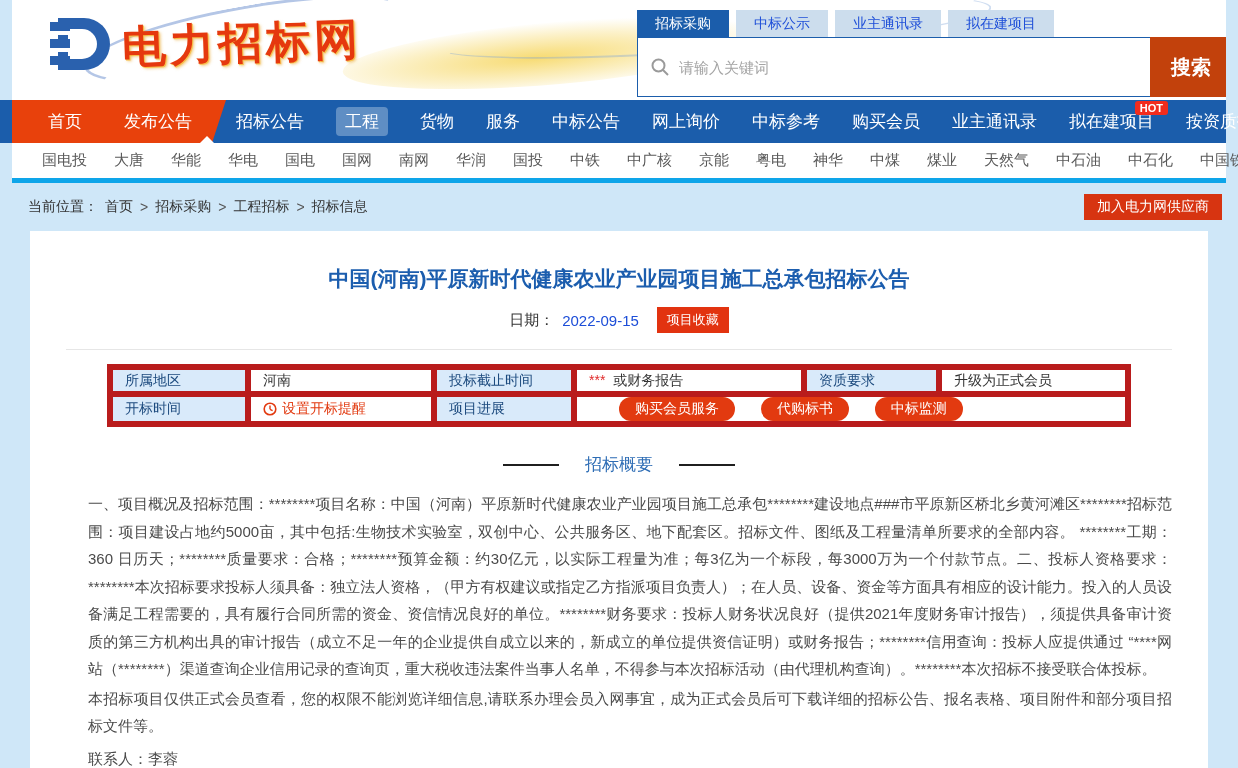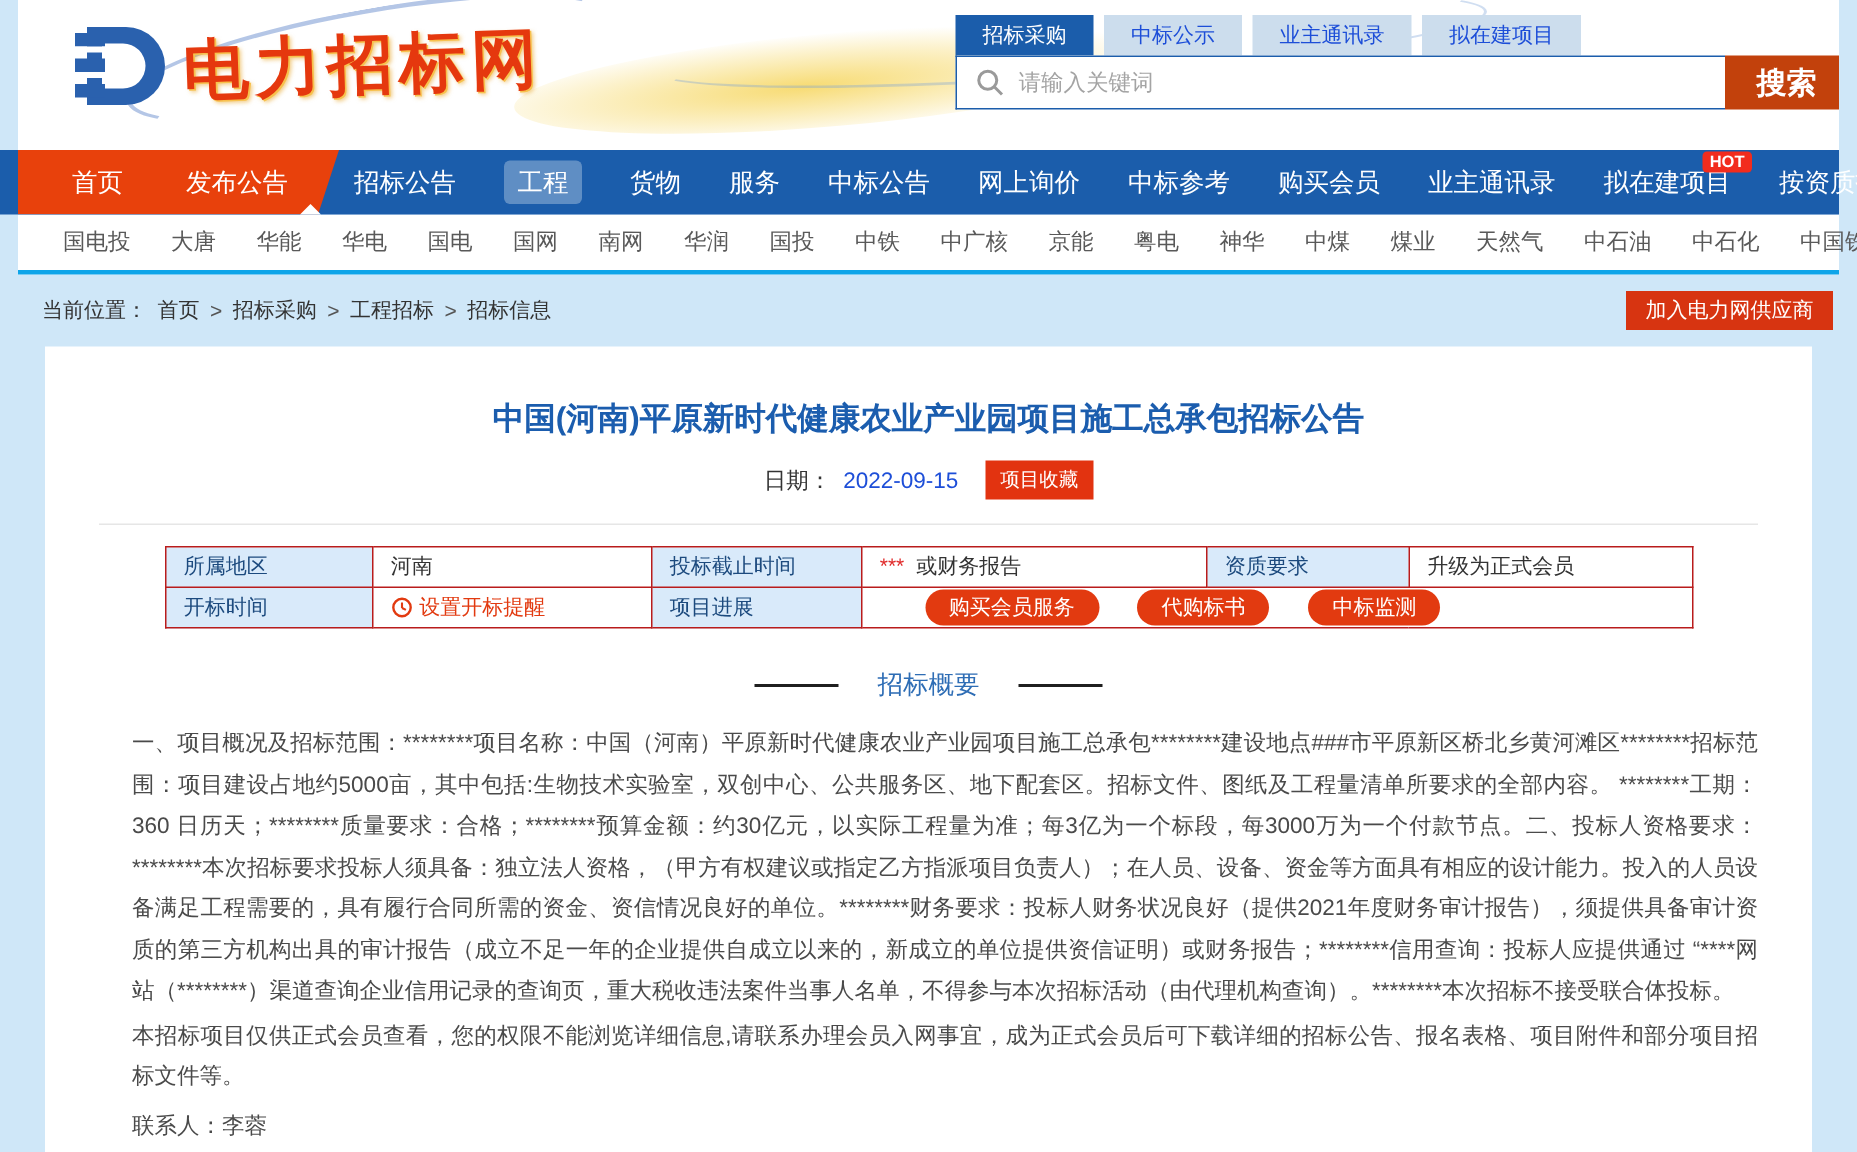--- a/index.html
+++ b/index.html
@@ -17,62 +17,62 @@
   .swirl-yellow { position:absolute; left:330px; top:22px; width:430px; height:62px; border-radius:50%;
     background:radial-gradient(ellipse at 45% 55%, rgba(243,200,40,.65) 0%, rgba(243,200,40,.25) 45%, transparent 72%);
     transform:rotate(-5deg); z-index:1; }
   .swirl-blue2 { position:absolute; left:420px; top:2px; width:560px; height:50px; border:2px solid rgba(120,160,215,.35);
     border-radius:50%; border-top-color:transparent; border-left-color:transparent; transform:rotate(-4deg); z-index:1; }
 
   .search-zone { position:absolute; left:625px; top:10px; width:595px; z-index:4; }
   .search-tabs { display:flex; gap:7px; }
   .search-tab { height:27px; line-height:27px; padding:0 18px; font-size:14px; background:#ccdded; color:#1d4ed8; cursor:pointer; }
   .search-tab.active { background:#1b5dab; color:#fff; }
-  .search-bar { display:flex; height:36px; }
+  .search-bar { display:flex; height:60px; }
   .search-input-wrap { flex:1; background:#fff; border:1px solid #1b5dab; border-right:none; display:flex; align-items:center; padding:0 12px; }
   .search-input { flex:1; border:none; outline:none; font-size:15px; color:#333; font-family:inherit; }
   .search-input::placeholder { color:#a4a4a4; }
   .search-btn { width:82px; background:#c2410c; color:#fff; border:none; font-size:20px; font-weight:bold; cursor:pointer; font-family:inherit; }
 
   
   .mainnav { position:relative; height:43px; background:#1b5dab; margin-right:12px; display:flex; align-items:center; color:#fff; }
   .nav-red { height:43px; background:#e8410c; display:flex; align-items:center; gap:42px; padding:0 34px 0 36px;
     margin-left:12px; clip-path:polygon(0 0,100% 0,calc(100% - 14px) 100%,0 100%); }
   .nav-item { font-size:17px; color:#fff; cursor:pointer; white-space:nowrap; }
   .nav-blue { display:flex; align-items:center; gap:32px; padding-left:10px; }
   .nav-pill { background:rgba(255,255,255,.30); border-radius:4px; padding:3px 9px; }
   .hot-badge { position:absolute; top:-9px; right:-14px; background:#f22c1d; color:#fff; font-size:11px; font-weight:bold;
     padding:1px 5px; border-radius:3px; }
   .nav-notch { position:absolute; bottom:0; left:200px; width:0; height:0;
     border-left:7px solid transparent; border-right:7px solid transparent; border-bottom:7px solid #fff; }
   .rel { position:relative; }
 
   
-  .companynav { height:40px; background:#fff; margin:0 12px; border-bottom:3px solid #0ea5e9;
+  .companynav { height:40px; background:#fff; margin:0 12px; border-bottom:5px solid #0ea5e9;
     display:flex; align-items:center; gap:27px; padding:0 0 0 30px; }
   .company-item { font-size:15px; color:#595959; cursor:pointer; white-space:nowrap; }
 
   
   .breadcrumb-row { height:48px; display:flex; align-items:center; padding:0 16px 0 28px; }
   .breadcrumb { font-size:14px; color:#333; display:flex; align-items:center; gap:7px; }
   .crumb { cursor:pointer; }
   .crumb-sep { color:#555; }
   .join-btn { margin-left:auto; background:#d73411; color:#fff; font-size:14px; border:none; padding:4px 13px; cursor:pointer; font-family:inherit; }
 
   
   .card { background:#fff; margin:0 30px; min-height:546px; padding-top:34px; }
   .art-title { text-align:center; font-size:21px; font-weight:bold; color:#1b5dae; }
   .date-row { display:flex; justify-content:center; align-items:center; gap:8px; margin-top:14px; font-size:15px; }
   .date-label { color:#333; }
   .date-value { color:#1d4ed8;text-align:right; }
   .fav-btn { background:#e23310; color:#fff; border:none; font-size:13px; padding:4px 10px; margin-left:10px; cursor:pointer; font-family:inherit; }
   .title-hr { border:none; border-top:1px solid #e6e6e6; margin:16px 36px 14px 36px; }
 
   .info-table { width:1018px; margin:0 auto; border-collapse:collapse; table-layout:fixed; }
-  .info-table td { border:1px solid #b91c1c; height:27px; font-size:14px; padding:0 12px; color:#333; }
+  .info-table td { border:6px solid #b91c1c; height:27px; font-size:14px; padding:0 12px; color:#333; }
   .info-table td.lbl { background:#d9eafa; color:#1c4a7e; }
   .stars { color:#e02b2b; margin-right:4px; }
   .reminder { color:#e23a10; cursor:pointer; display:inline-flex; align-items:center; gap:5px; }
   .pill-cell { padding-left:42px !important; }
   .pill-btn { background:#e23a10; color:#fff; border:none; border-radius:12px; font-size:14px; padding:3px 16px;
     margin-right:22px; cursor:pointer; font-family:inherit; }
   .link-dark { cursor:pointer; }
 
   .section-head { display:flex; align-items:center; justify-content:center; gap:26px; margin:26px 0 14px 0; }
   .section-line { width:56px; height:2px; background:#1f1f1f; }

